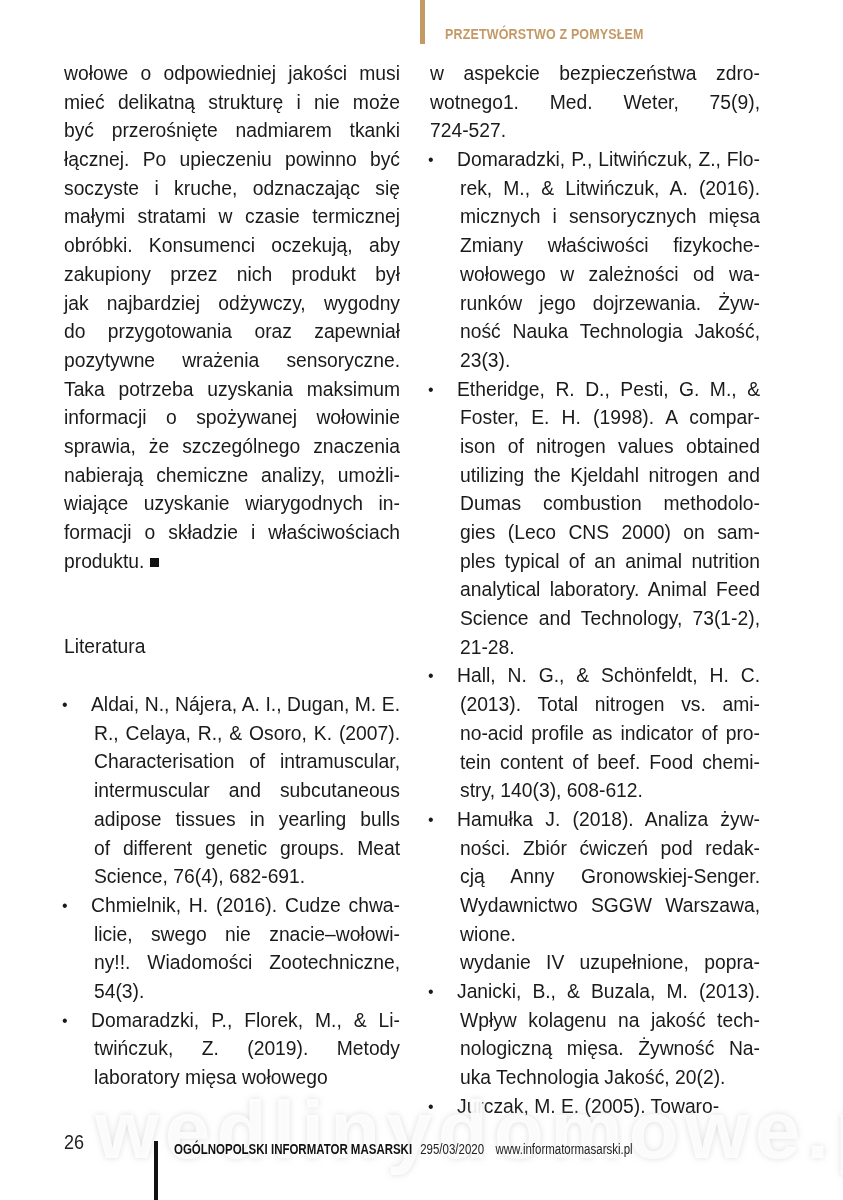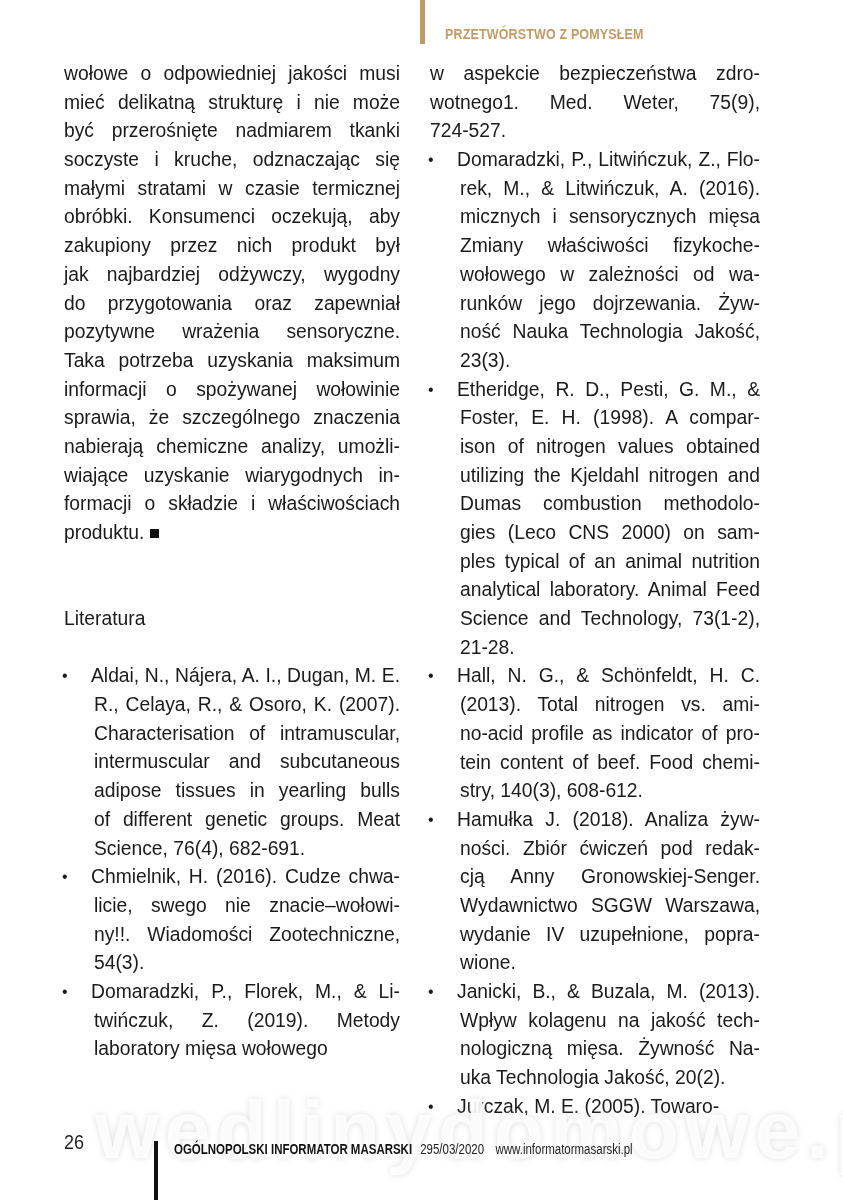--- a/index.html
+++ b/index.html
@@ -28,20 +28,21 @@
 </head>
 <body>
 
 <div class="header-bar"></div>
 <div class="header-title">PRZETWÓRSTWO Z POMYSŁEM</div>
 
 <div class="col col-left" id="left-col">
     <span class="line">wołowe o odpowiedniej jakości musi</span>
     <span class="line">mieć delikatną strukturę i nie może</span>
     <span class="line">być przerośnięte nadmiarem tkanki</span>
+    <span class="line">łącznej. Po upieczeniu powinno być</span>
     <span class="line">soczyste i kruche, odznaczając się</span>
     <span class="line">małymi stratami w czasie termicznej</span>
     <span class="line">obróbki. Konsumenci oczekują, aby</span>
     <span class="line">zakupiony przez nich produkt był</span>
     <span class="line">jak najbardziej odżywczy, wygodny</span>
     <span class="line">do przygotowania oraz zapewniał</span>
     <span class="line">pozytywne wrażenia sensoryczne.</span>
     <span class="line">Taka potrzeba uzyskania maksimum</span>
     <span class="line">informacji o spożywanej wołowinie</span>
     <span class="line">sprawia, że szczególnego znaczenia</span>
@@ -126,22 +127,22 @@
         <span class="line last">stry, 140(3), 608-612.</span>
       </div>
     </div>
     <div class="ref">
       <span class="bullet">•</span>
       <div class="body">
         <span class="line first">Hamułka J. (2018). Analiza żyw-</span>
         <span class="line">ności. Zbiór ćwiczeń pod redak-</span>
         <span class="line">cją Anny Gronowskiej-Senger.</span>
         <span class="line">Wydawnictwo SGGW Warszawa,</span>
+        <span class="line last">wione.</span>
         <span class="line">wydanie IV uzupełnione, popra-</span>
-        <span class="line last">wione.</span>
       </div>
     </div>
     <div class="ref">
       <span class="bullet">•</span>
       <div class="body">
         <span class="line first">Janicki, B., &amp; Buzala, M. (2013).</span>
         <span class="line">Wpływ kolagenu na jakość tech-</span>
         <span class="line">nologiczną mięsa. Żywność Na-</span>
         <span class="line last">uka Technologia Jakość, 20(2).</span>
       </div>

